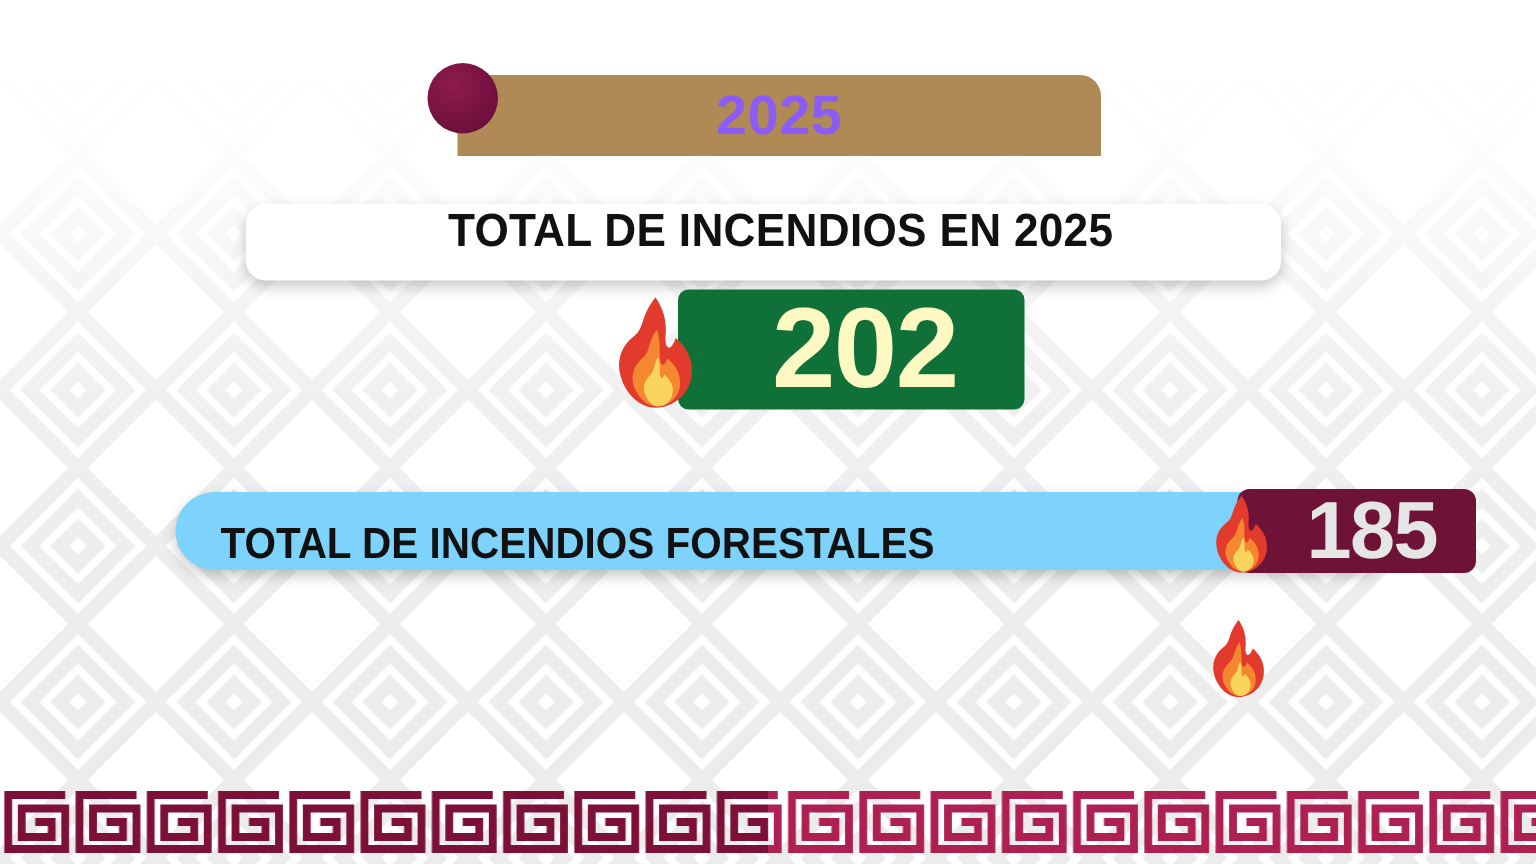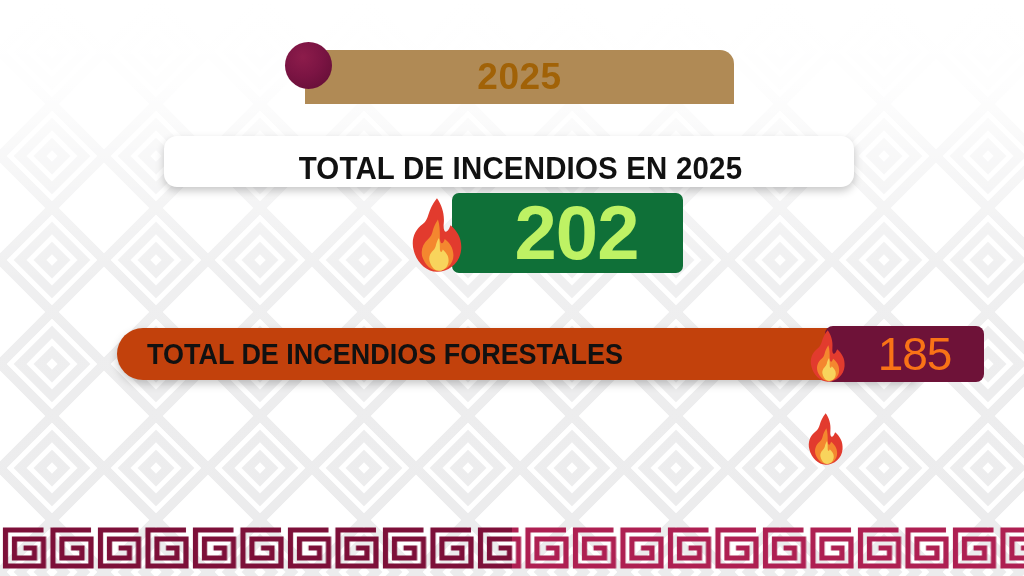--- a/index.html
+++ b/index.html
@@ -67,34 +67,34 @@
     z-index: 2;
   }
   #year-label {
     position: absolute;
     left: 0; top: 0;
     width: 429px;
     height: 54px;
     display: flex;
     align-items: center;
     justify-content: center;
-    color: #a16207;
+    color: #8b5cf6;
     font-size: 37px;
     font-weight: bold;
     letter-spacing: 0.5px;
     z-index: 3;
   }
 
   
   .pill {
     position: absolute;
     background: #ffffff;
     box-shadow: 0 4px 9px rgba(0,0,0,0.22);
     display: flex;
-    align-items: flex-end;
+    align-items: flex-start;
     z-index: 6;
     padding-left: 22px;
   }
   .pill-label {
     color: #111111;
     font-weight: bold;
     white-space: nowrap;
     font-stretch: condensed;
     transform: scaleX(0.92);
     transform-origin: left center;
@@ -124,38 +124,38 @@
     width: 231px;
     height: 80px;
     background: #0f7038;
     border-radius: 7px;
     z-index: 7;
     display: flex;
     align-items: center;
     justify-content: center;
   }
   #total-value {
-    color: #bef264;
+    color: #fef9c3;
     font-size: 76px;
     font-weight: bold;
     line-height: 1;
     letter-spacing: -1px;
     padding-left: 18px;
   }
 
   
   .cat-row { position: absolute; z-index: 6; }
 
   .cat-pill {
     position: absolute;
     left: 0; top: 0;
-    background: #c2410c;
+    background: #7dd3fc;
     box-shadow: 0 4px 9px rgba(0,0,0,0.22);
     display: flex;
-    align-items: center;
+    align-items: flex-end;
     border-radius: 26px 4px 4px 26px;
   }
   .cat-label {
     color: #111111;
     font-weight: bold;
     white-space: nowrap;
     font-size: 29px;
     margin-left: 30px;
     transform: scaleX(0.93);
     transform-origin: left center;
@@ -163,23 +163,23 @@
   .cat-value-box {
     position: absolute;
     background: #6e1238;
     border-radius: 8px;
     display: flex;
     align-items: center;
     justify-content: center;
     z-index: 8;
   }
   .cat-value {
-    color: #f97316;
-    font-weight: normal;
-    font-size: 46px;
+    color: #e5e5e5;
+    font-weight: bold;
+    font-size: 54px;
     line-height: 1;
     letter-spacing: -1px;
     padding-left: 20px;
   }
 
   #row-forestales { left: 117px; top: 326px; width: 867px; height: 56px; }
   #row-forestales .cat-pill  { width: 800px; height: 52px; top: 2px; }
   #row-forestales .cat-value-box { left: 708px; top: 0px; width: 159px; height: 56px; }
 
   #row-pastizales { left: 117px; top: 409px; width: 823px; height: 56px; }

